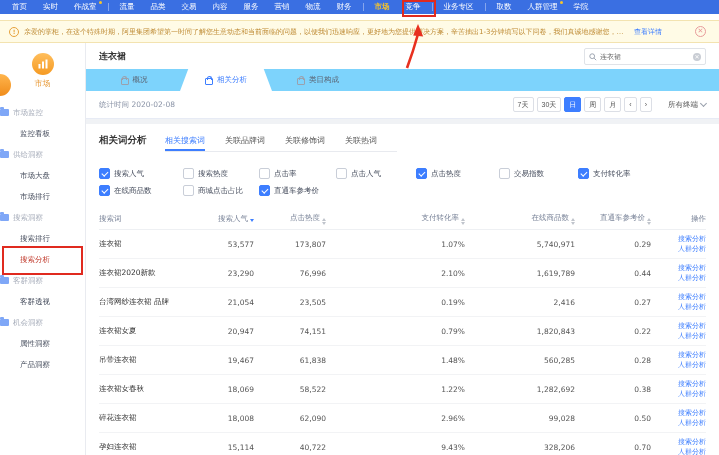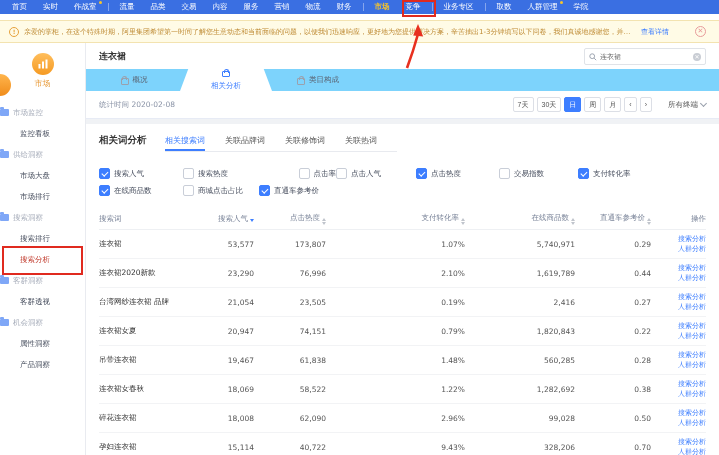--- a/index.html
+++ b/index.html
@@ -15,21 +15,21 @@
   .nav-item.hl{color:#F7C52B;font-weight:bold;}
   .nav-dot{position:absolute;top:1px;right:3px;width:3px;height:3px;border-radius:50%;background:#F7C52B;}
   .nav-sep{flex:none;width:1px;height:8px;background:rgba(255,255,255,.38);margin:0 3px;}
   
   .notice{position:absolute;top:20px;left:0;right:0;height:21px;background:#FFFBE6;
     border-top:1px solid #F3E3B0;border-bottom:1px solid #F3E3B0;
     display:flex;align-items:center;padding:0 9px;font-size:7px;color:#BE8A33;z-index:5;}
   .notice-icon{flex:none;width:8px;height:8px;border:1px solid #E6A23C;border-radius:50%;
     color:#E6A23C;font-size:6px;line-height:8px;text-align:center;margin-right:5px;font-weight:bold;}
   .notice-text{flex:1;white-space:nowrap;overflow:hidden;text-overflow:ellipsis;}
-  .notice-link{flex:none;color:#3D7EFF;margin:0 26px 0 8px;cursor:pointer;text-align:right;}
+  .notice-link{flex:none;color:#3D7EFF;margin:0 33px 0 8px;cursor:pointer;text-align:right;}
   .notice-close{flex:none;width:9px;height:9px;border:1px solid #E89B9B;border-radius:50%;color:#E89B9B;
     font-size:7px;line-height:8px;text-align:center;cursor:pointer;margin-right:4px;}
   
   .app{position:absolute;top:43px;left:0;right:0;bottom:0;display:flex;background:#F0F2F5;}
   
   .sidebar{flex:none;width:85px;background:#fff;border-right:1px solid #E9EBF0;position:relative;}
   .side-logo{margin:10px auto 3px;width:22px;height:22px;border-radius:50%;
     background:linear-gradient(180deg,#FFBE5C,#F59A23);display:flex;align-items:center;justify-content:center;}
   .side-logo svg{display:block;}
   .side-logo-label{text-align:center;color:#E89C3C;font-size:8px;}
@@ -47,21 +47,21 @@
   .searchbox{position:absolute;right:13px;top:5px;width:112px;height:15px;border:1px solid #E0E3E8;border-radius:2px;
     background:#fff;display:flex;align-items:center;padding:0 4px;gap:3px;z-index:3;}
   .searchbox input{border:none;outline:none;flex:1;font-size:7px;color:#666;min-width:0;background:transparent;
     font-family:inherit;padding:0;}
   .clear-ic{flex:none;width:8px;height:8px;border-radius:50%;background:#C9CDD4;color:#fff;font-size:6px;
     line-height:8px;text-align:center;cursor:pointer;}
   .hc-top{height:26px;}
   .htabs{display:flex;background:#7dd3fc;height:22px;padding-left:2px;}
   .htab{flex:none;width:92px;height:22px;display:flex;align-items:center;justify-content:center;gap:4px;
     font-size:7.5px;color:#5A6372;cursor:pointer;position:relative;}
-  .htab.active{background:#fff;color:#3D7EFF;clip-path:polygon(9% 0,91% 0,100% 100%,0 100%);flex-direction:column;}
+  .htab.active{background:#fff;color:#3D7EFF;clip-path:polygon(9% 0,91% 0,100% 100%,0 100%);}
   .lock-ic{width:6px;height:5px;border:1px solid #9AA1AE;border-radius:1px;position:relative;margin-top:2px;}
   .lock-ic::before{content:"";position:absolute;top:-3px;left:0.5px;width:3px;height:3px;border:1px solid #9AA1AE;
     border-bottom:none;border-radius:3px 3px 0 0;}
   .htab.active .lock-ic,.htab.active .lock-ic::before{border-color:#3D7EFF;}
   .stats-row{height:27px;background:#fff;border-bottom:1px solid #E7EBF5;display:flex;align-items:center;padding:0 13px;}
   .stat-time{font-size:7.5px;color:#8A93A6;}
   .range-group{margin-left:auto;display:flex;align-items:center;gap:3px;}
   .rbtn{flex:none;min-width:12px;height:15px;border:1px solid #DCDFE6;border-radius:2px;background:#fff;
     font-size:7px;color:#555;display:flex;align-items:center;justify-content:center;padding:0 4px;cursor:pointer;}
   .rbtn.active{background:#3D7EFF;border-color:#3D7EFF;color:#fff;}
@@ -239,21 +239,21 @@
       <div class="metrics" id="metrics">
           <div class="m-row">
             <label class="m-cell" style="width: 84px;">
               <span class="cb on"></span>
               <span>搜索人气</span>
             </label>
             <label class="m-cell" style="width: 76px;">
               <span class="cb"></span>
               <span>搜索热度</span>
             </label>
-            <label class="m-cell" style="width: 77px; justify-content: flex-end;">
+            <label class="m-cell" style="width: 77px;">
               <span class="cb"></span>
               <span>点击率</span>
             </label>
             <label class="m-cell" style="width: 80px;">
               <span class="cb"></span>
               <span>点击人气</span>
             </label>
             <label class="m-cell" style="width: 83px;">
               <span class="cb on"></span>
               <span>点击热度</span>

